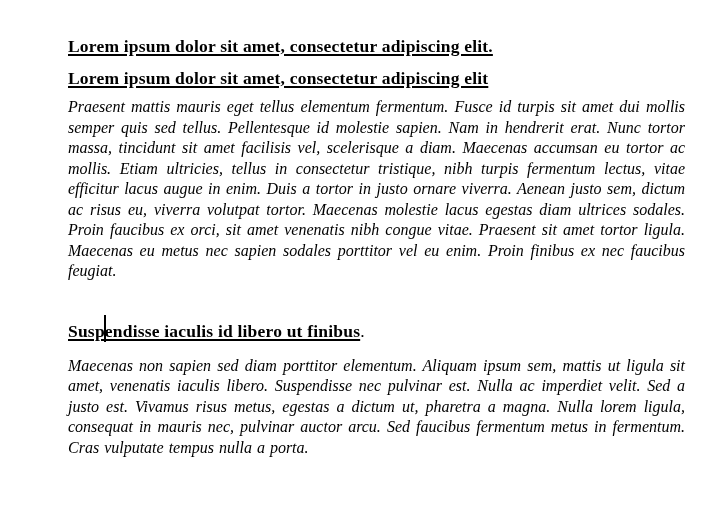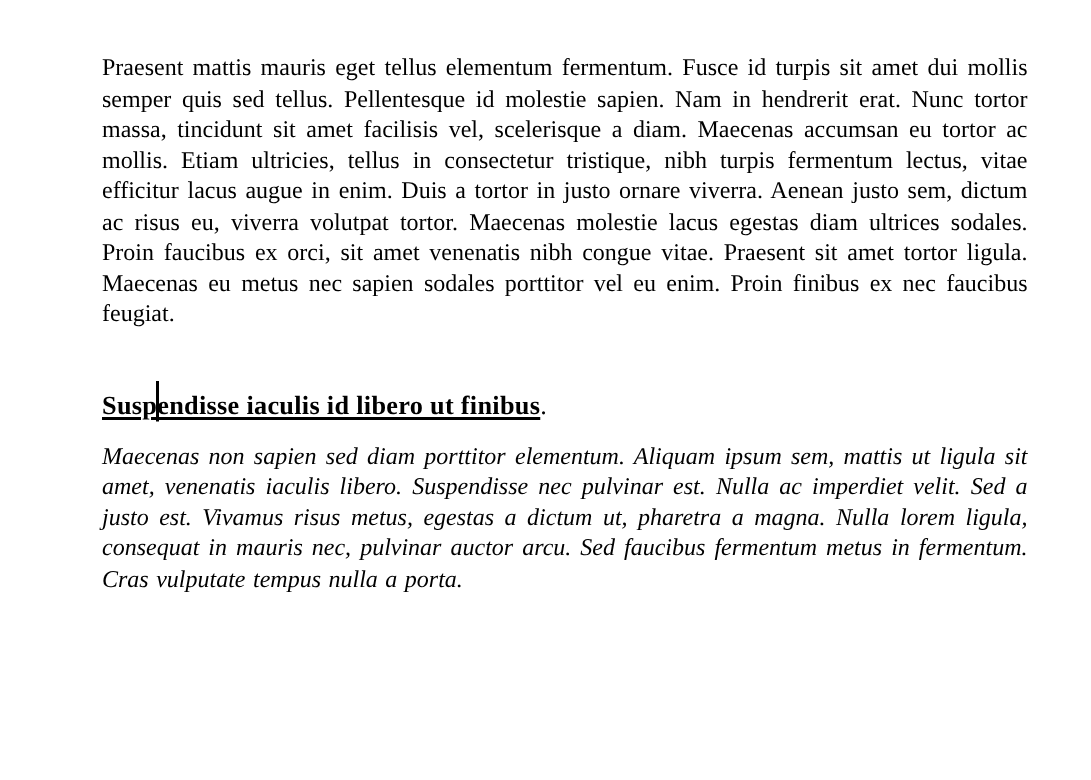--- a/index.html
+++ b/index.html
@@ -59,41 +59,44 @@
   }
   .body-para {
     font-size: 16px;
     line-height: 20.5px;
     text-align: justify;
     text-justify: inter-word;
     word-spacing: 1px;
   }
   .p1 {
     margin: 0 0 33px 0;
+    font-style: italic;
   }
   .p2 {
     margin: 0;
     font-style: italic;
   }
   .caret {
     display: inline-block;
     width: 2px;
     height: 27px;
     background: #000000;
     vertical-align: -5px;
     margin: 0 -1px;
   }
 </style>
 </head>
 <body>
 
 <div class="page">
   <div class="content">
 
+    <div class="heading h1">Lorem ipsum dolor sit amet, consectetur adipiscing elit.</div>
 
+    <div class="heading h2">Lorem ipsum dolor sit amet, consectetur adipiscing elit</div>
 
     <p class="body-para p1">Praesent mattis mauris eget tellus elementum fermentum. Fusce id turpis sit amet dui mollis semper quis sed tellus. Pellentesque id molestie sapien. Nam in hendrerit erat. Nunc tortor massa, tincidunt sit amet facilisis vel, scelerisque a diam. Maecenas accumsan eu tortor ac mollis. Etiam ultricies, tellus in consectetur tristique, nibh turpis fermentum lectus, vitae efficitur lacus augue in enim. Duis a tortor in justo ornare viverra. Aenean justo sem, dictum ac risus eu, viverra volutpat tortor. Maecenas molestie lacus egestas diam ultrices sodales. Proin faucibus ex orci, sit amet venenatis nibh congue vitae. Praesent sit amet tortor ligula. Maecenas eu metus nec sapien sodales porttitor vel eu enim. Proin finibus ex nec faucibus feugiat.</p>
 
     <div class="heading h3"><span class="hu"><span>Susp</span><span class="caret"></span><span>endisse iaculis id libero ut finibus</span></span><span class="trail">.</span></div>
 
     <p class="body-para p2">Maecenas non sapien sed diam porttitor elementum. Aliquam ipsum sem, mattis ut ligula sit amet, venenatis iaculis libero. Suspendisse nec pulvinar est. Nulla ac imperdiet velit. Sed a justo est. Vivamus risus metus, egestas a dictum ut, pharetra a magna. Nulla lorem ligula, consequat in mauris nec, pulvinar auctor arcu. Sed faucibus fermentum metus in fermentum. Cras vulputate tempus nulla a porta.</p>
 
   </div>
 </div>
 

